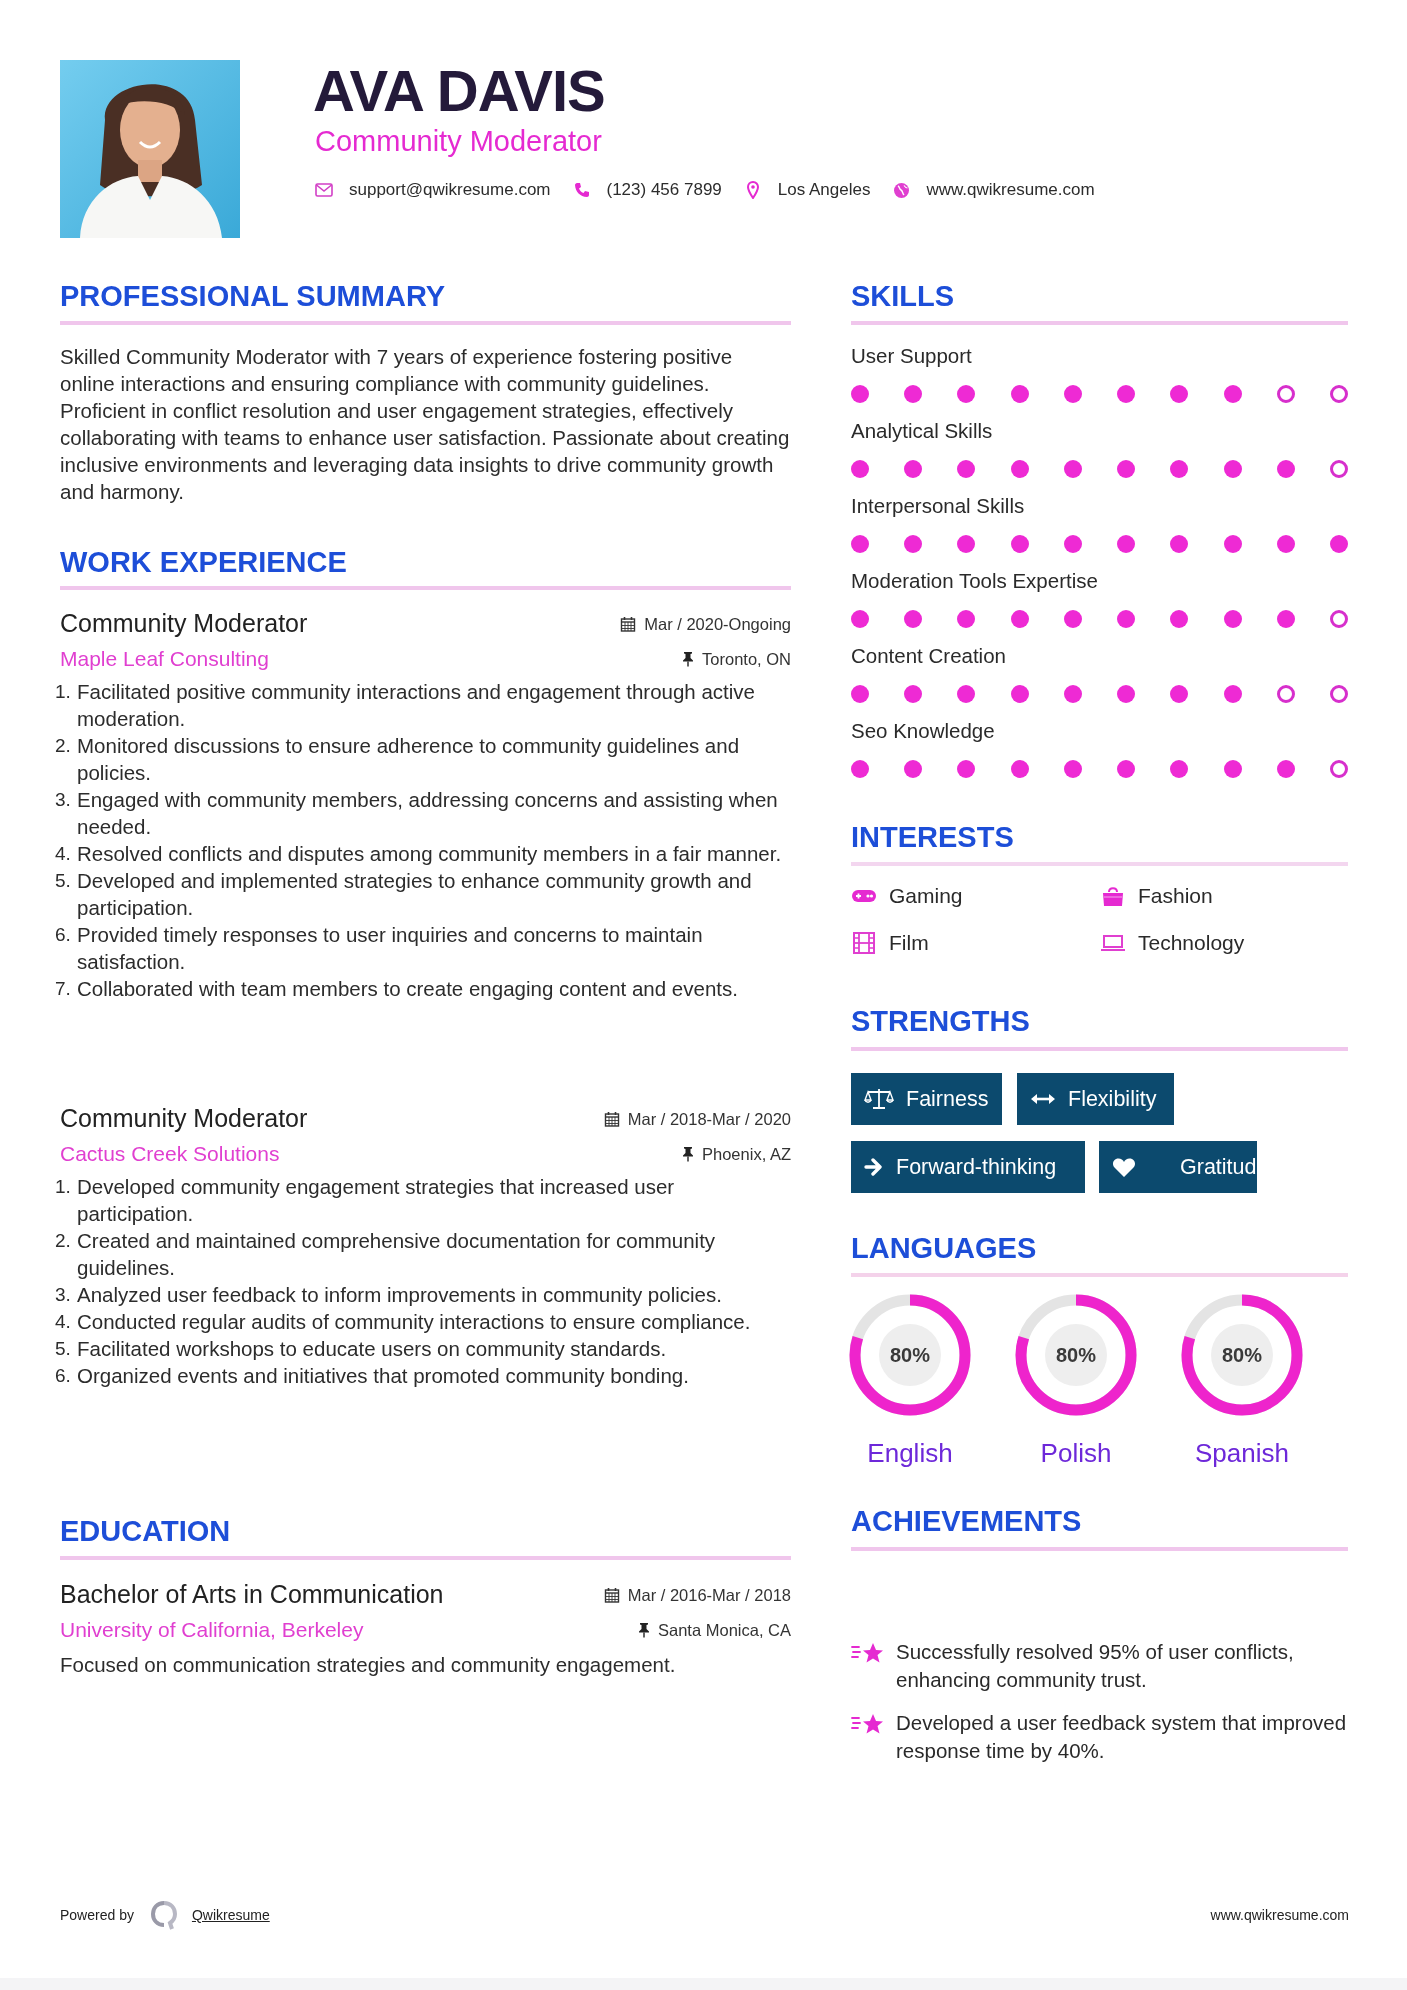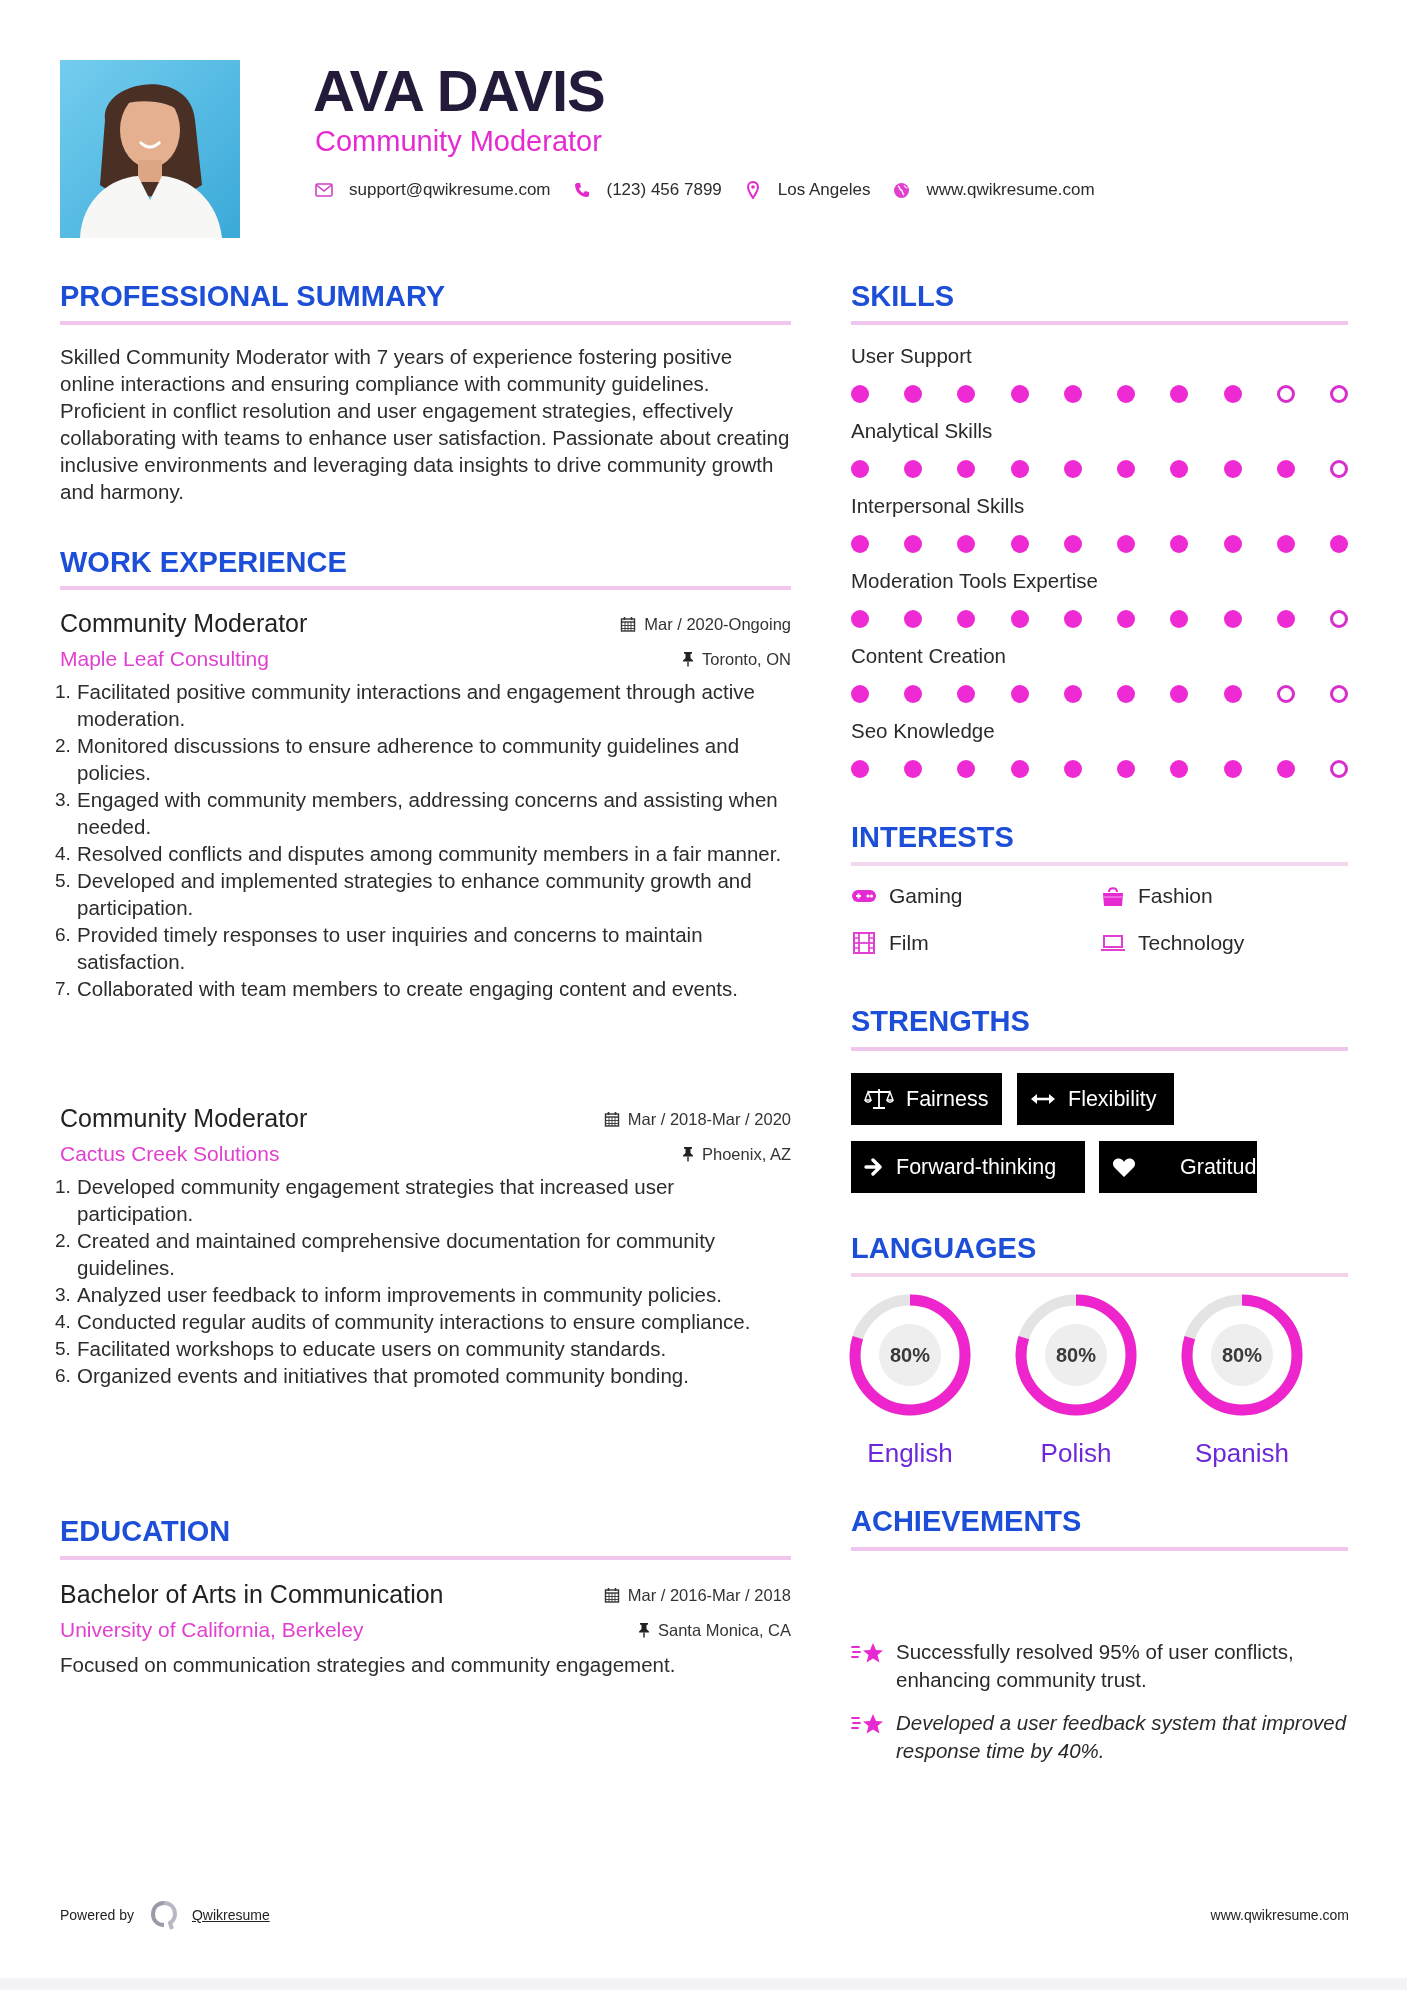--- a/index.html
+++ b/index.html
@@ -39,21 +39,21 @@
   .skill-name { font-size: 20.5px; color: #2a2a2a; line-height: 26px; height: 30px; }
   .dots { display: flex; justify-content: space-between; margin-top: 12px; width: 497px; }
   .dot { width: 18px; height: 18px; border-radius: 50%; background: #ee2ad4; }
   .dot.empty { background: #ffffff; border: 3px solid #d72fcc; }
 
   
   .interest { position: absolute; display: flex; align-items: center; font-size: 21px; color: #2a2a2a; line-height: 26px; }
   .interest .ic { width: 26px; height: 22px; margin-right: 12px; display: inline-flex; align-items: center; justify-content: center; }
 
   
-  .strength { position: absolute; height: 52px; background: #000000; color: #ffffff; display: flex; align-items: center; padding: 0 12px 0 13px; font-size: 21.5px; }
+  .strength { position: absolute; height: 52px; background: #0c4a6e; color: #ffffff; display: flex; align-items: center; padding: 0 12px 0 13px; font-size: 21.5px; }
   .strength .ic { margin-right: 12px; display: inline-flex; align-items: center; }
 
   
   .lang { position: absolute; width: 122px; text-align: center; }
   .lang .ring { width: 122px; height: 122px; position: relative; }
   .lang .ring svg { position: absolute; left: 0; top: 0; }
   .lang .pct { position: absolute; left: 0; top: 0; width: 122px; height: 122px; display: flex; align-items: center; justify-content: center; font-size: 20px; font-weight: bold; color: #3a3a3a; }
   .lang .lname { font-size: 26px; color: #6d28d9; margin-top: 24px; line-height: 26px; }
 
   
@@ -465,21 +465,21 @@
 
   <div class="ach" style="top:1638px;">
     <span class="ic">
       <svg width="34" height="26" viewBox="0 0 34 26">
           <path d="M22 2 L25 9 L32 9.5 L26.5 14 L28.5 21.5 L22 17.5 L15.5 21.5 L17.5 14 L12 9.5 L19 9 Z" fill="#e52ad1"></path>
           <path d="M1 6 H8 M2 11 H9 M1 16 H7" stroke="#e52ad1" stroke-width="1.8" stroke-linecap="round"></path>
         </svg>
     </span>
     <span class="txt">Successfully resolved 95% of user conflicts, enhancing community trust.</span>
   </div>
-  <div class="ach" style="top:1709px;font-style:italic;">
+  <div class="ach" style="top:1709px;">
     <span class="ic">
       <svg width="34" height="26" viewBox="0 0 34 26">
           <path d="M22 2 L25 9 L32 9.5 L26.5 14 L28.5 21.5 L22 17.5 L15.5 21.5 L17.5 14 L12 9.5 L19 9 Z" fill="#e52ad1"></path>
           <path d="M1 6 H8 M2 11 H9 M1 16 H7" stroke="#e52ad1" stroke-width="1.8" stroke-linecap="round"></path>
         </svg>
     </span>
     <span class="txt">Developed a user feedback system that improved response time by 40%.</span>
   </div>
 
   <div class="footer-left">

